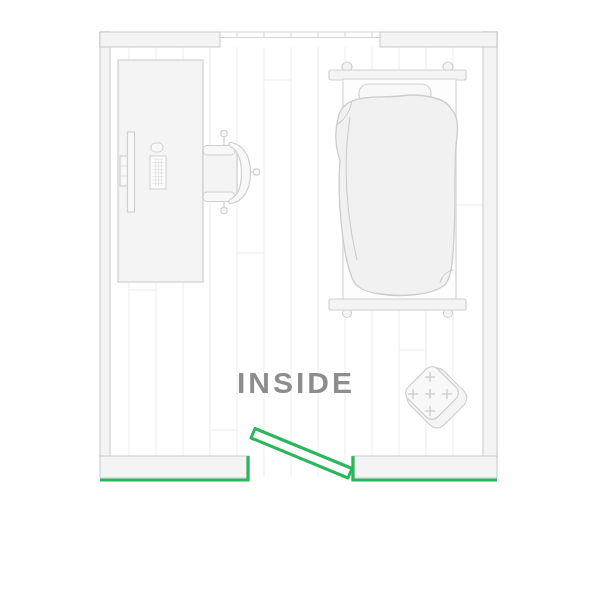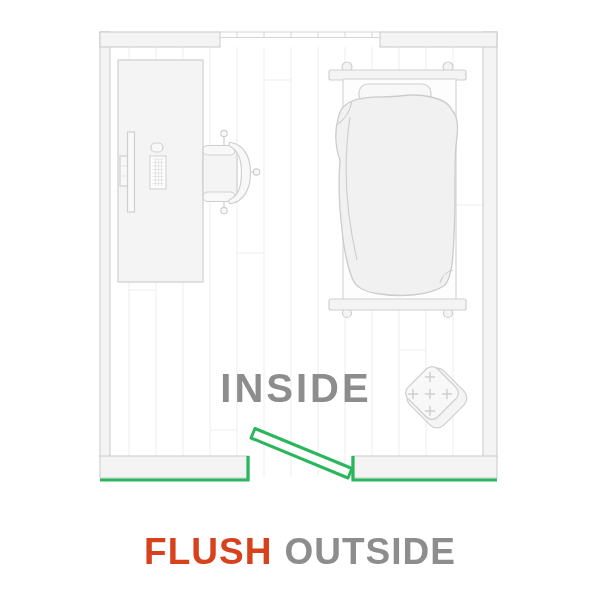--- a/index.html
+++ b/index.html
@@ -21,21 +21,21 @@
   .floorline{stroke:var(--floor-line);stroke-width:1;fill:none;}
   .furn{fill:var(--furn-fill);stroke:var(--furn-stroke);stroke-width:1.2;}
   .furn-light{fill:#f8f8f8;stroke:var(--furn-stroke);stroke-width:1.2;}
   .furn-white{fill:#fdfdfd;stroke:#d6d6d6;stroke-width:1.2;}
   .stroke-only{fill:none;stroke:var(--furn-stroke);stroke-width:1.2;}
   .grid-line{stroke:#dcdcdc;stroke-width:0.7;fill:none;}
   .green-line{fill:none;stroke:var(--accent-green);stroke-width:3.2;}
   .door-leaf{fill:#ffffff;stroke:var(--accent-green);stroke-width:3;stroke-linejoin:round;}
   .inside-label{
     position:absolute;top:366px;left:296px;transform:translateX(-50%);
-    font-size:40px;font-weight:700;letter-spacing:3px;color:var(--label-gray);
+    font-size:30px;font-weight:700;letter-spacing:3px;color:var(--label-gray);
     white-space:nowrap;
   }
   .caption{
     position:absolute;top:531px;left:300px;transform:translateX(-50%);
     font-size:37px;font-weight:700;letter-spacing:1px;white-space:nowrap;
   }
   .caption .flush{color:var(--accent-red);margin-right:12px;}
   .caption .outside{color:var(--label-gray);}
 </style>
 </head>
@@ -183,16 +183,13 @@
   </g>
 
   <g>
     <polyline class="green-line" points="100,480 248,480 248,456"></polyline>
     <polyline class="green-line" points="353,456 353,480 497,480"></polyline>
     <polygon class="door-leaf" points="255,428.5 352,468.5 348,478 251,438"></polygon>
   </g>
 </svg>
 
 <div class="inside-label">INSIDE</div>
-<div class="caption">
-  <span class="flush">FLUSH</span><span class="outside">OUTSIDE</span>
-</div>
 </div>
 
 </body></html>

